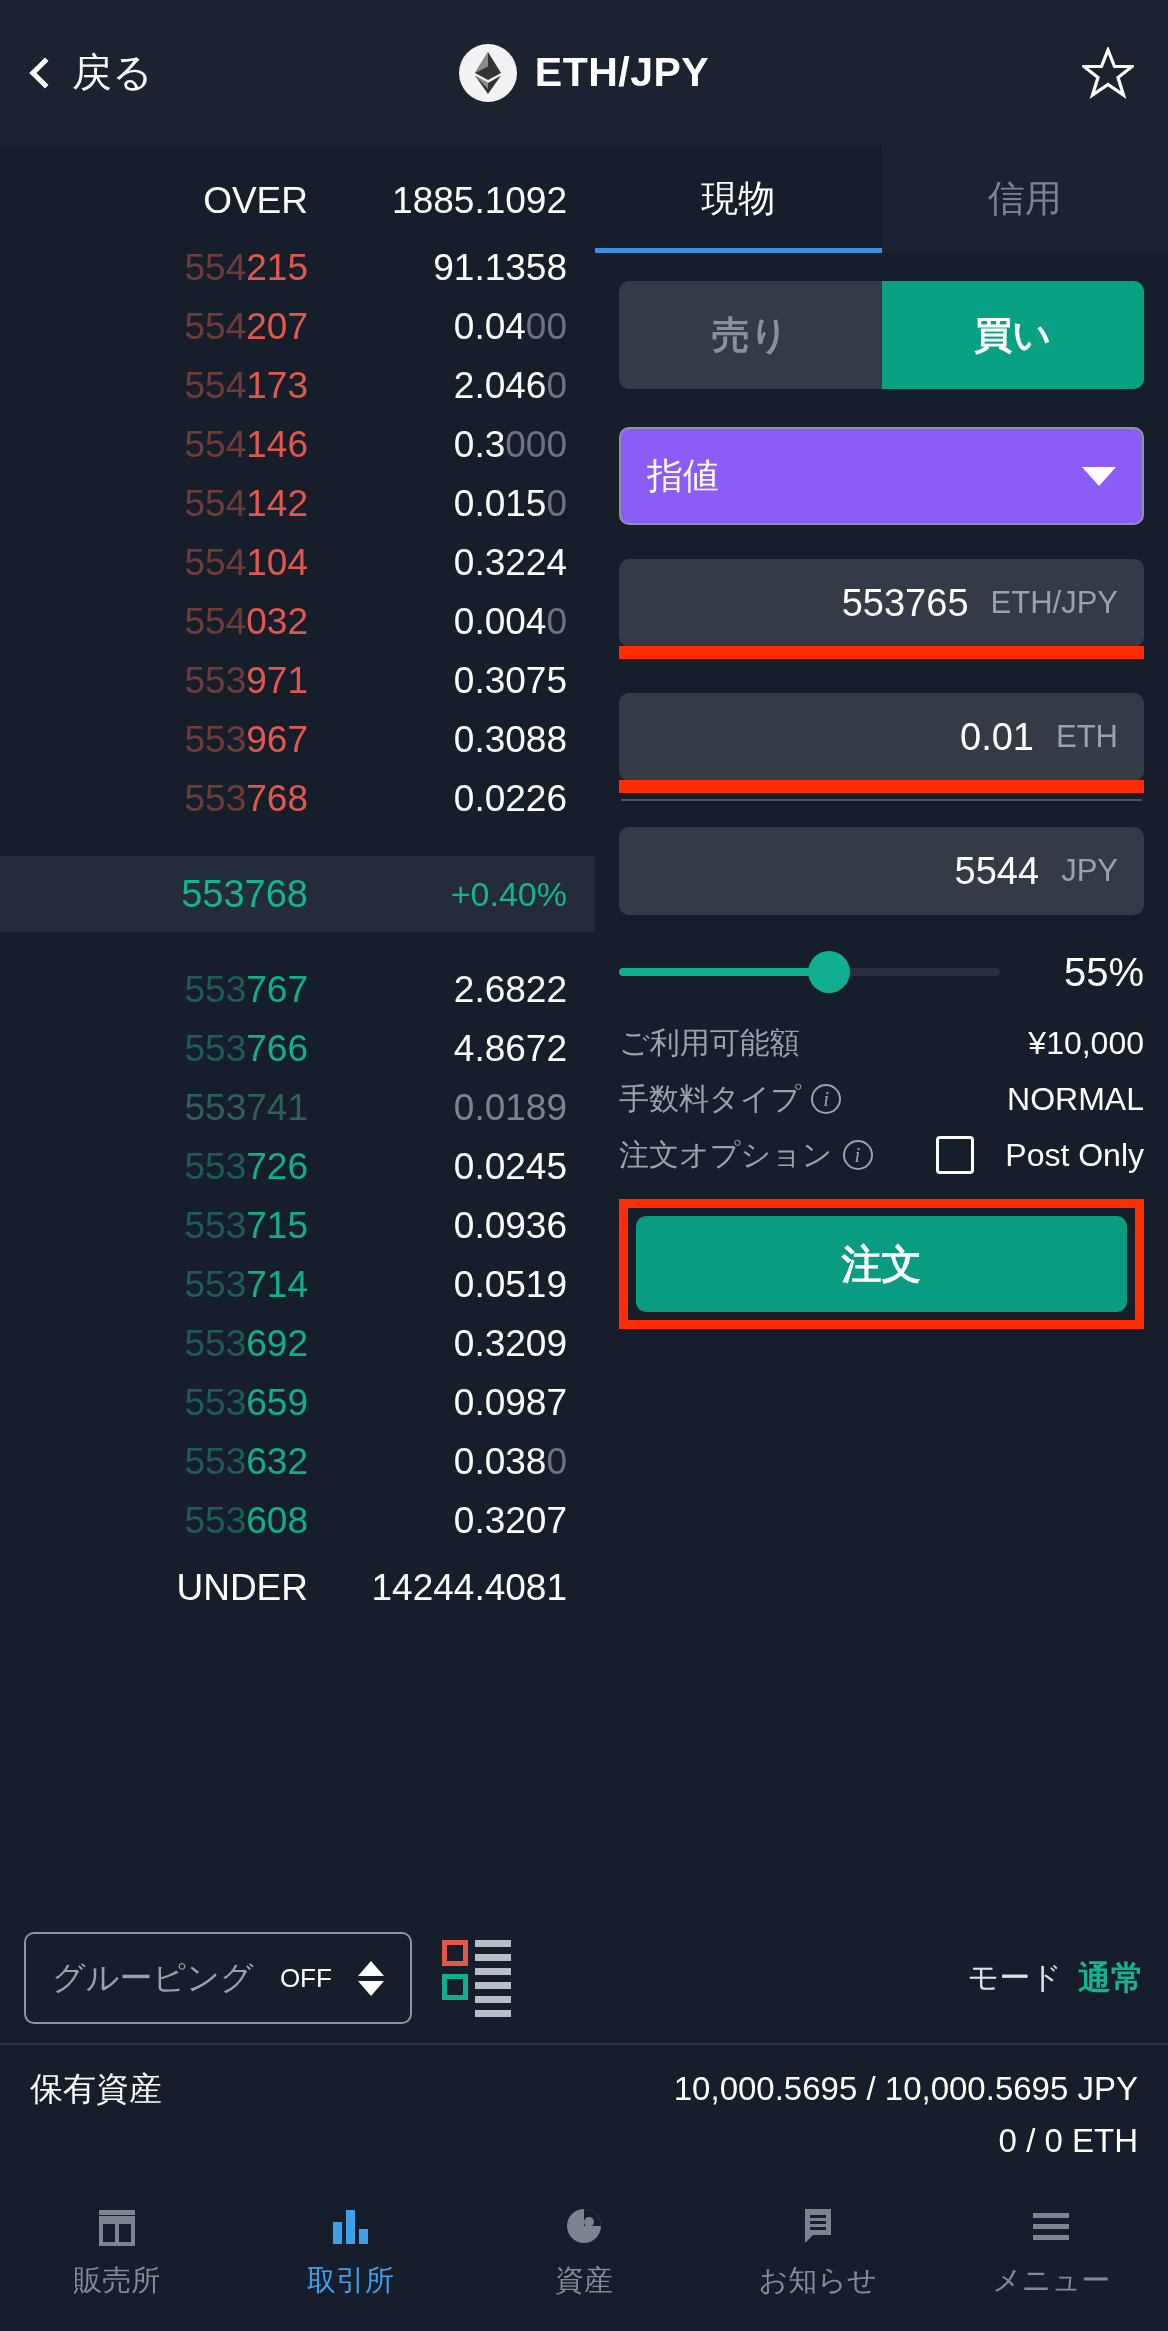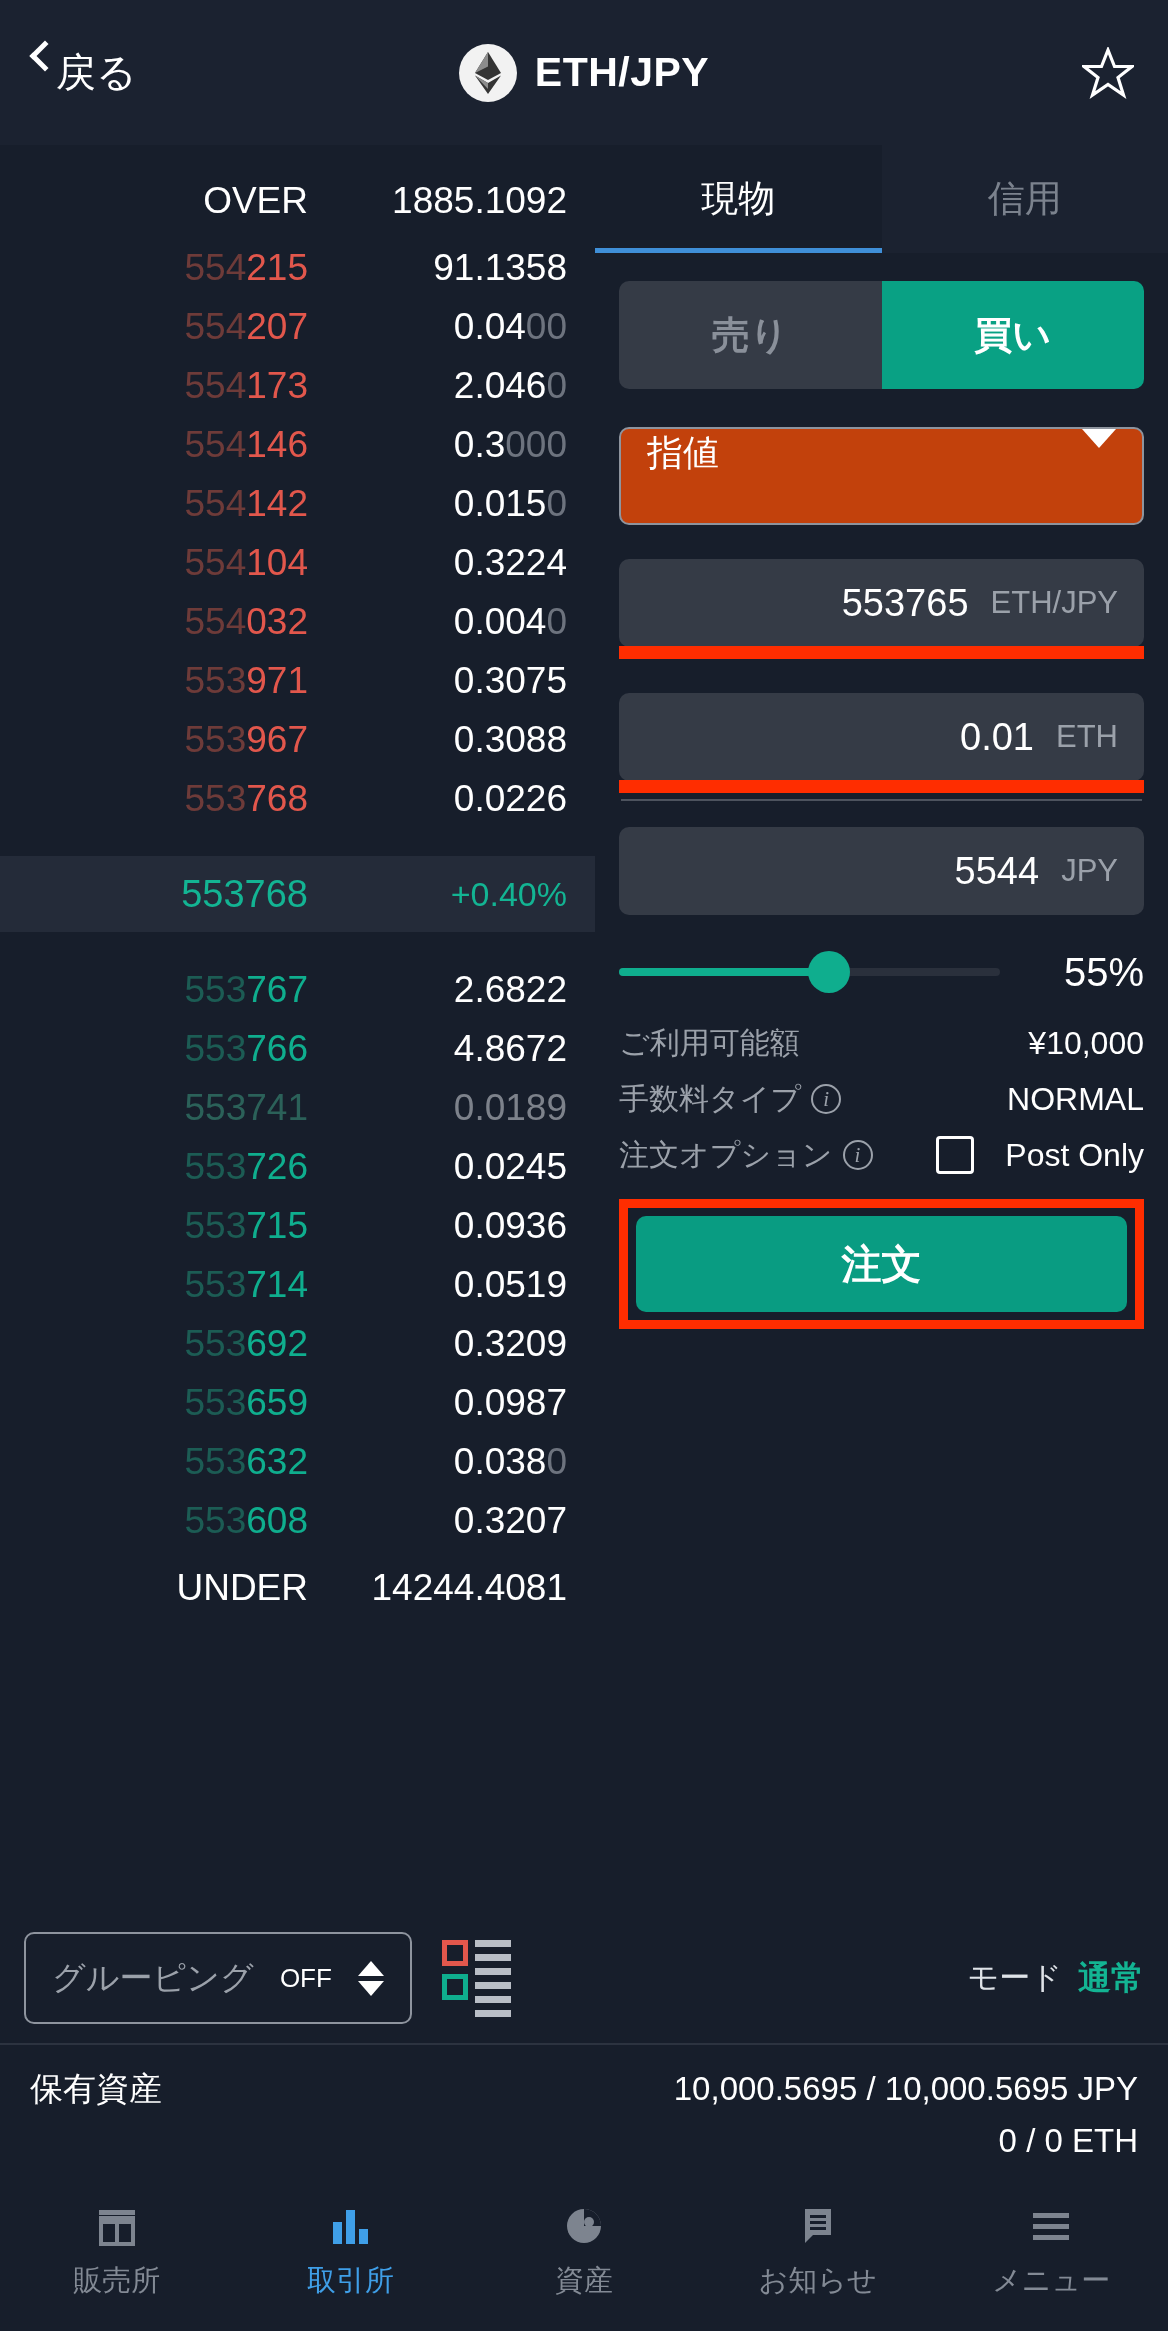--- a/index.html
+++ b/index.html
@@ -13,21 +13,21 @@
   .app { position: relative; width: 1168px; height: 2331px; display: flex; flex-direction: column; }
 
   
   .header {
     height: 145px; flex: 0 0 145px;
     display: flex; align-items: center;
     padding: 0 34px;
     background: #1b2230;
     position: relative;
   }
-  .back { display: flex; align-items: flex-start; cursor: pointer; }
+  .back { display: flex; align-items: center; gap: 16px; cursor: pointer; }
   .chev {
     width: 22px; height: 22px;
     border-left: 5px solid #fff; border-bottom: 5px solid #fff;
     transform: rotate(45deg);
   }
   .back-label { font-size: 40px; color: #fff; }
   .title-wrap {
     position: absolute; left: 0; right: 0; top: 0; bottom: 0;
     display: flex; align-items: center; justify-content: center; gap: 18px;
     pointer-events: none;
@@ -109,22 +109,22 @@
   }
   .side-btn {
     flex: 1; display: flex; align-items: center; justify-content: center;
     font-size: 38px; font-weight: bold; cursor: pointer;
     background: #353b46; color: #8a909a;
   }
   .side-btn.active { background: #09a184; color: #fff; }
 
   .select-box {
     height: 98px; border: 2px solid #8e949e; border-radius: 10px;
-    background: #c2410c;
-    display: flex; padding: 0 26px;
+    background: #8b5cf6;
+    display: flex; align-items: center; padding: 0 26px;
     font-size: 36px; cursor: pointer; margin-bottom: 34px;
   }
   .select-box .caret {
     margin-left: auto;
     width: 0; height: 0;
     border-left: 17px solid transparent; border-right: 17px solid transparent;
     border-top: 19px solid #fff;
   }
 
   .field {

